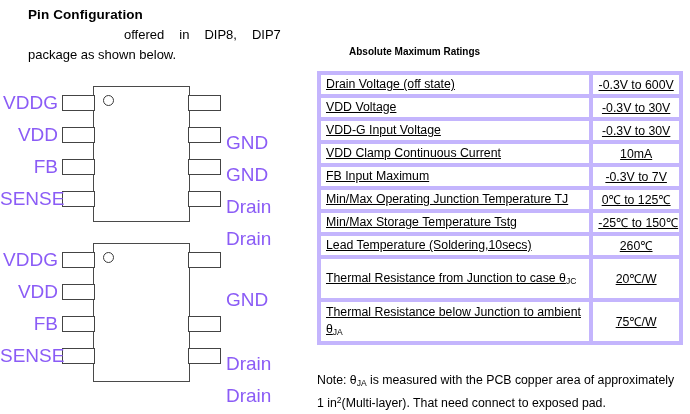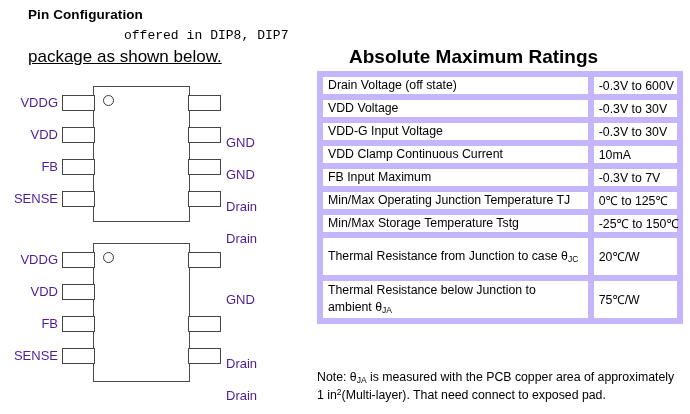--- a/index.html
+++ b/index.html
@@ -31,26 +31,25 @@
     letter-spacing: 0.1px;
   }
   .intro-line1 {
     position: absolute;
     left: 28px; top: 27px;
     width: 276px;
     font-size: 13px;
     text-align: justify;
   }
   .intro-line1 .lead-gap { display: inline-block; width: 96px; }
-  .intro-line1 .w { display: inline-block; margin-right: 8px; font-family: Liberation Mono, monospace; }
+  .intro-line1 .w { display: inline-block; margin-right: 15px; }
   .intro-line2 {
     position: absolute;
     left: 28px; top: 47px;
-    font-size: 17px;
-    text-decoration: underline;
+    font-size: 13px;
   }
 
   
   .pkg {
     position: absolute;
   }
   .pkg-body {
     position: absolute;
     border: 1.5px solid #4a4a4a;
     background: #ffffff;
@@ -63,24 +62,24 @@
     background: #fff;
   }
   .pin {
     position: absolute;
     height: 16px;
     border: 1.3px solid #444444;
     background: #ffffff;
   }
   .pin-label {
     position: absolute;
-    font-size: 13px;
+    font-size: 19px;
     line-height: 16px;
     white-space: nowrap;
-    color: #4c1d95;
+    color: #8b5cf6;
   }
   .pin-label.left  { text-align: right; }
   .pin-label.right { text-align: left; margin-top: 40px; }
 
   
   #dip8 { left: 0; top: 80px; width: 312px; height: 150px; }
   #dip8 .pkg-body { left: 93px; top: 6px; width: 97px; height: 136px; }
   #dip8 .notch { left: 103px; top: 15px; }
 
   
@@ -90,58 +89,59 @@
 
   
   .right-col {
     position: absolute;
     left: 314px; top: 0;
     width: 376px; height: 414px;
   }
   .table-title {
     position: absolute;
     left: 35px; top: 46px;
-    font-size: 19px;
+    font-size: 10px;
     font-weight: bold;
   }
   table.amr {
     position: absolute;
     left: 3px; top: 71px;
     width: 366px;
     border-collapse: collapse;
     table-layout: fixed;
   }
   table.amr td {
-    border: 6px solid #c4b5fd;
+    border: 4px solid #c4b5fd;
     font-size: 12.3px;
     padding: 0 5px;
     vertical-align: middle;
     color: #000;
+    text-decoration: underline;
   }
   table.amr td.param {
     width: 261px;
     text-align: left;
     line-height: 17px;
   }
   table.amr td.value {
     width: 86px;
-    text-align: left;
+    text-align: center;
     white-space: nowrap;
   }
   table.amr tr.r1 td { height: 23px; }
   table.amr tr.r2 td { height: 43px; }
   sub { font-size: 8.5px; vertical-align: baseline; position: relative; bottom: -2px; }
   sup { font-size: 8.5px; vertical-align: baseline; position: relative; bottom: 4px; }
 
   .note {
     position: absolute;
     left: 3px; top: 369px;
     width: 358px;
     font-size: 12.3px;
-    line-height: 17px;
+    line-height: 22px;
     color: #000;
   }
 </style>
 </head>
 <body>
 
 <div class="left-col">
 
   <div class="section-title">Pin Configuration</div>
 
@@ -227,20 +227,24 @@
         <td class="value">-0.3V to 7V</td>
       </tr>
       <tr class="r1">
         <td class="param">Min/Max Operating Junction Temperature TJ</td>
         <td class="value">0℃  to 125℃</td>
       </tr>
       <tr class="r1">
         <td class="param">Min/Max Storage Temperature Tstg</td>
         <td class="value">-25℃  to 150℃</td>
       </tr>
+      <tr class="r1">
+        <td class="param">Lead Temperature (Soldering,10secs)</td>
+        <td class="value">260℃</td>
+      </tr>
       <tr class="r2">
         <td class="param"><span>Thermal Resistance from Junction to case </span><span>θ</span><sub>JC</sub></td>
         <td class="value">20℃/W</td>
       </tr>
       <tr class="r2">
         <td class="param"><span>Thermal Resistance below Junction to ambient </span><span>θ</span><sub>JA</sub></td>
         <td class="value">75℃/W</td>
       </tr>
     </tbody>
   </table>

